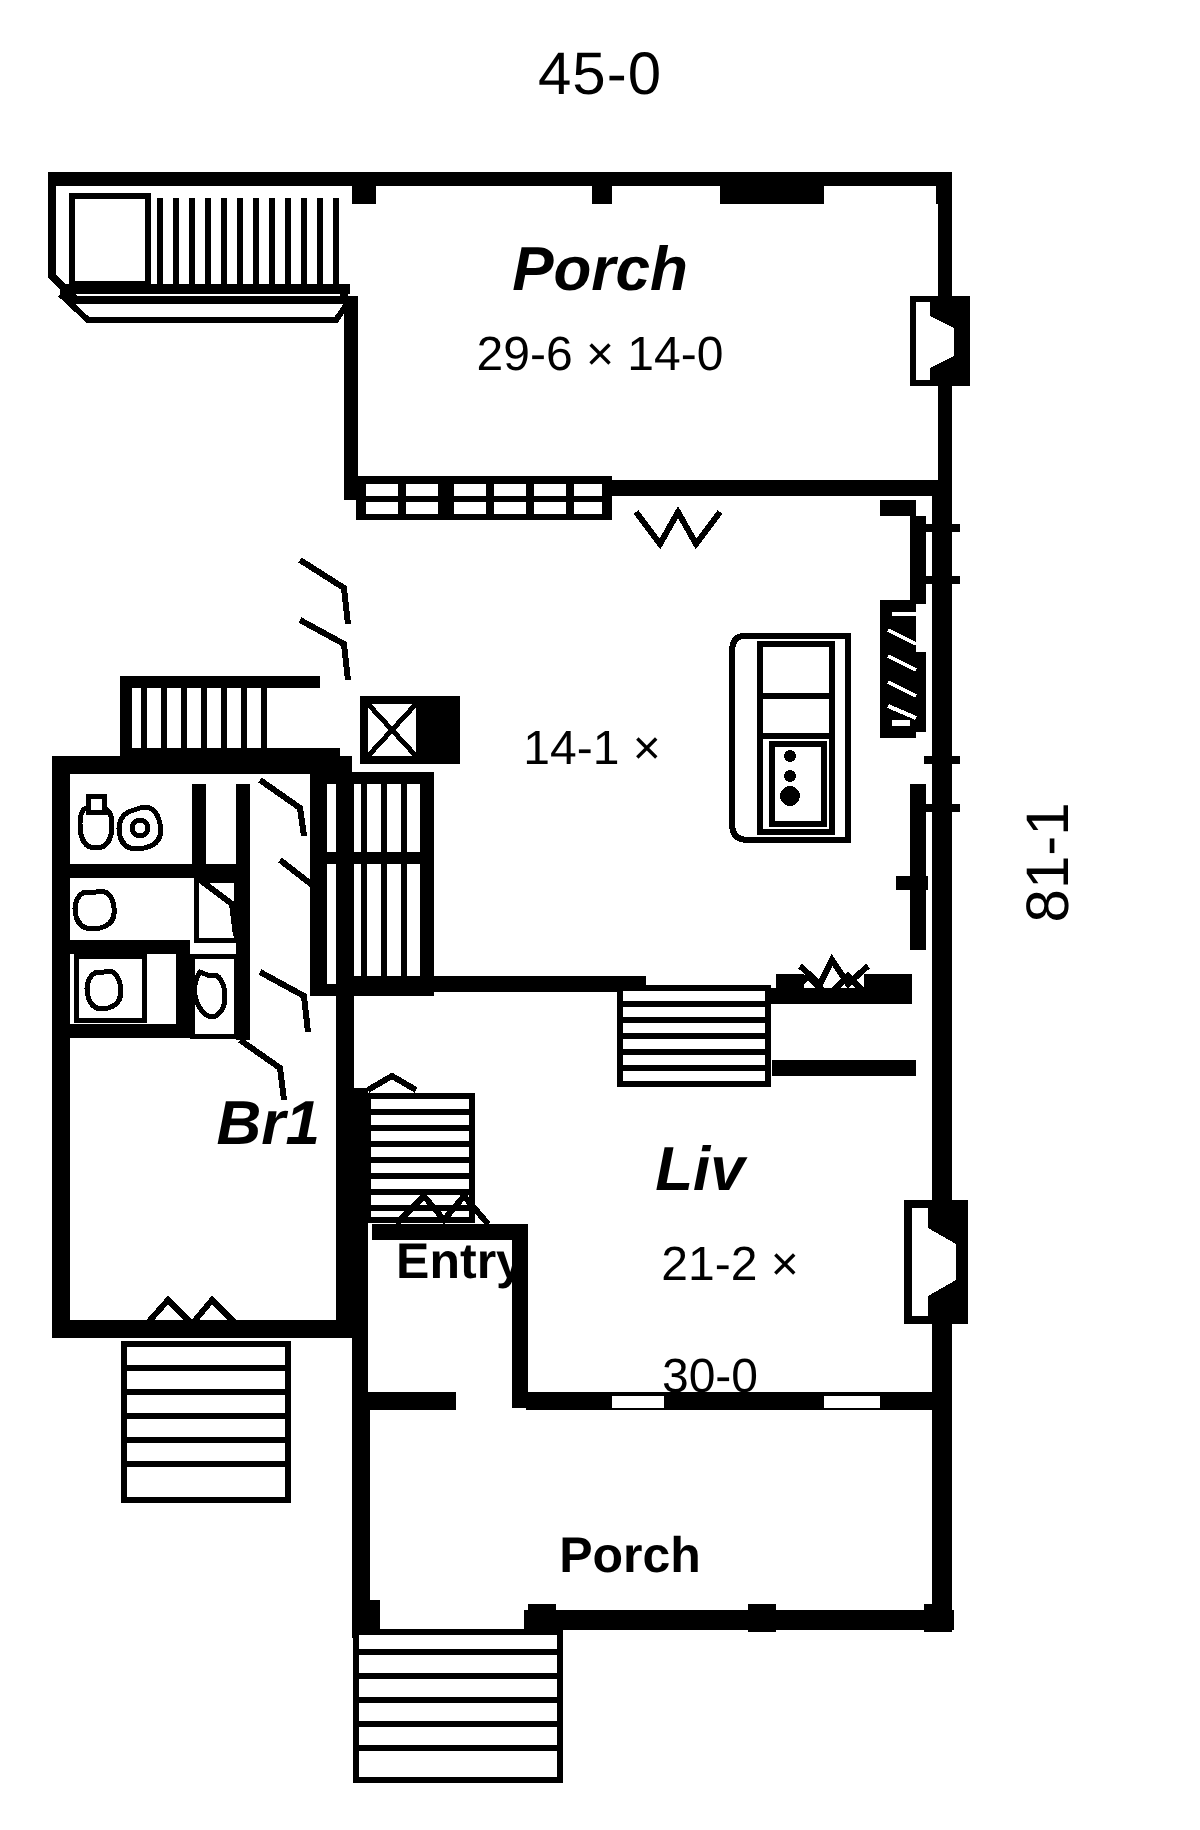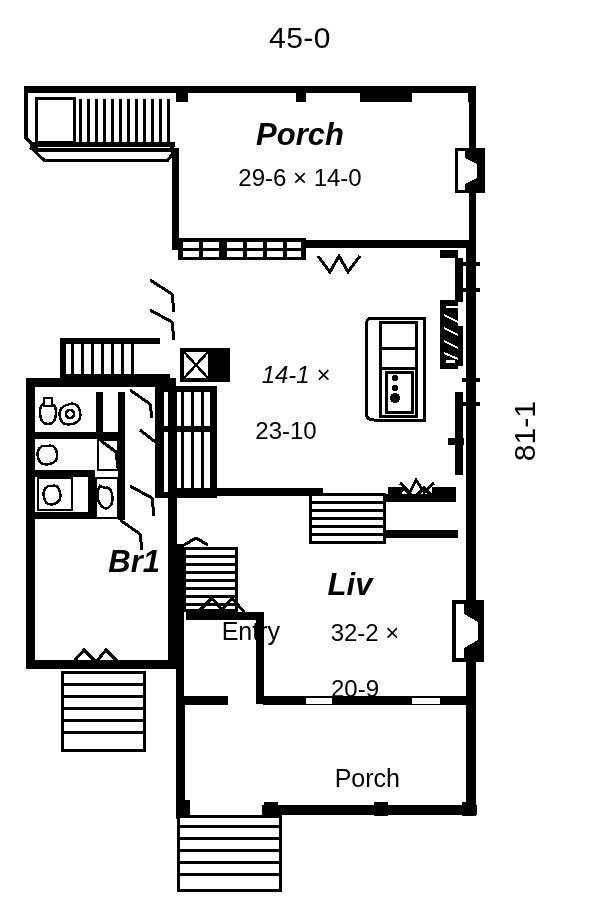--- a/index.html
+++ b/index.html
@@ -1,21 +1,21 @@
 <!DOCTYPE html>
 <html><head>
 <meta charset="utf-8">
 <style>
   html,body{margin:0;padding:0;background:#ffffff;}
   body{width:600px;height:915px;font-family:"Liberation Sans",sans-serif;color:#000;overflow:hidden;}
   #plan{position:relative;width:600px;height:915px;background:#8b5cf6;}
   #planSvg{position:absolute;left:0;top:0;width:600px;height:915px;}
   .lbl{position:absolute;color:#000;white-space:nowrap;line-height:1.08;text-align:center;}
   .lbl-italic{font-style:italic;font-weight:700;}
-  .lbl-plain{font-style:normal;font-weight:400;text-align:right;}
+  .lbl-plain{font-style:normal;font-weight:700;}
   .dim-top{font-size:30px;letter-spacing:.5px;}
   .dim-side{font-size:30px;transform-origin:50% 50%;}
   .room-name{font-size:31px;}
   .room-dim{font-size:24px;font-weight:400;font-style:normal;}
   .small-name{font-size:25px;}
   .porch-bot{font-size:25px;}
 </style>
 </head>
 <body>
 
@@ -322,27 +322,26 @@
 
   </svg>
 
   <div class="lbl dim-top" style="left:0;top:22px;width:600px;">45-0</div>
 
   <div class="lbl dim-side" style="left:490px;top:415px;width:70px;transform:rotate(-90deg);">81-1</div>
 
   <div class="lbl room-name lbl-italic" style="left:200px;top:118px;width:200px;">Porch</div>
   <div class="lbl room-dim" style="left:180px;top:165px;width:240px;">29-6 × 14-0</div>
 
-  <div class="lbl room-dim" style="left:226px;top:362px;width:140px;font-style:italic;">14-1 ×</div>
-  <div class="lbl room-dim" style="left:226px;top:418px;width:120px;">23-10</div>
+  <div class="lbl room-dim" style="left:226px;top:362px;width:140px;">14-1 ×</div>
 
 
   <div class="lbl room-name lbl-italic" style="left:40px;top:545px;width:120px;text-align:right;">Br1</div>
 
   <div class="lbl room-name lbl-italic" style="left:300px;top:568px;width:100px;">Liv</div>
-  <div class="lbl room-dim" style="left:290px;top:620px;width:150px;">32-2 ×</div>
-  <div class="lbl room-dim" style="left:290px;top:676px;width:130px;">20-9</div>
+  <div class="lbl room-dim" style="left:290px;top:620px;width:150px;">21-2 ×</div>
+  <div class="lbl room-dim" style="left:290px;top:676px;width:130px;">30-0</div>
 
   <div class="lbl small-name lbl-plain" style="left:180px;top:618px;width:100px;">Entry</div>
 
   <div class="lbl porch-bot lbl-plain" style="left:230px;top:765px;width:170px;">Porch</div>
 
 </div>
 
 </body></html>

